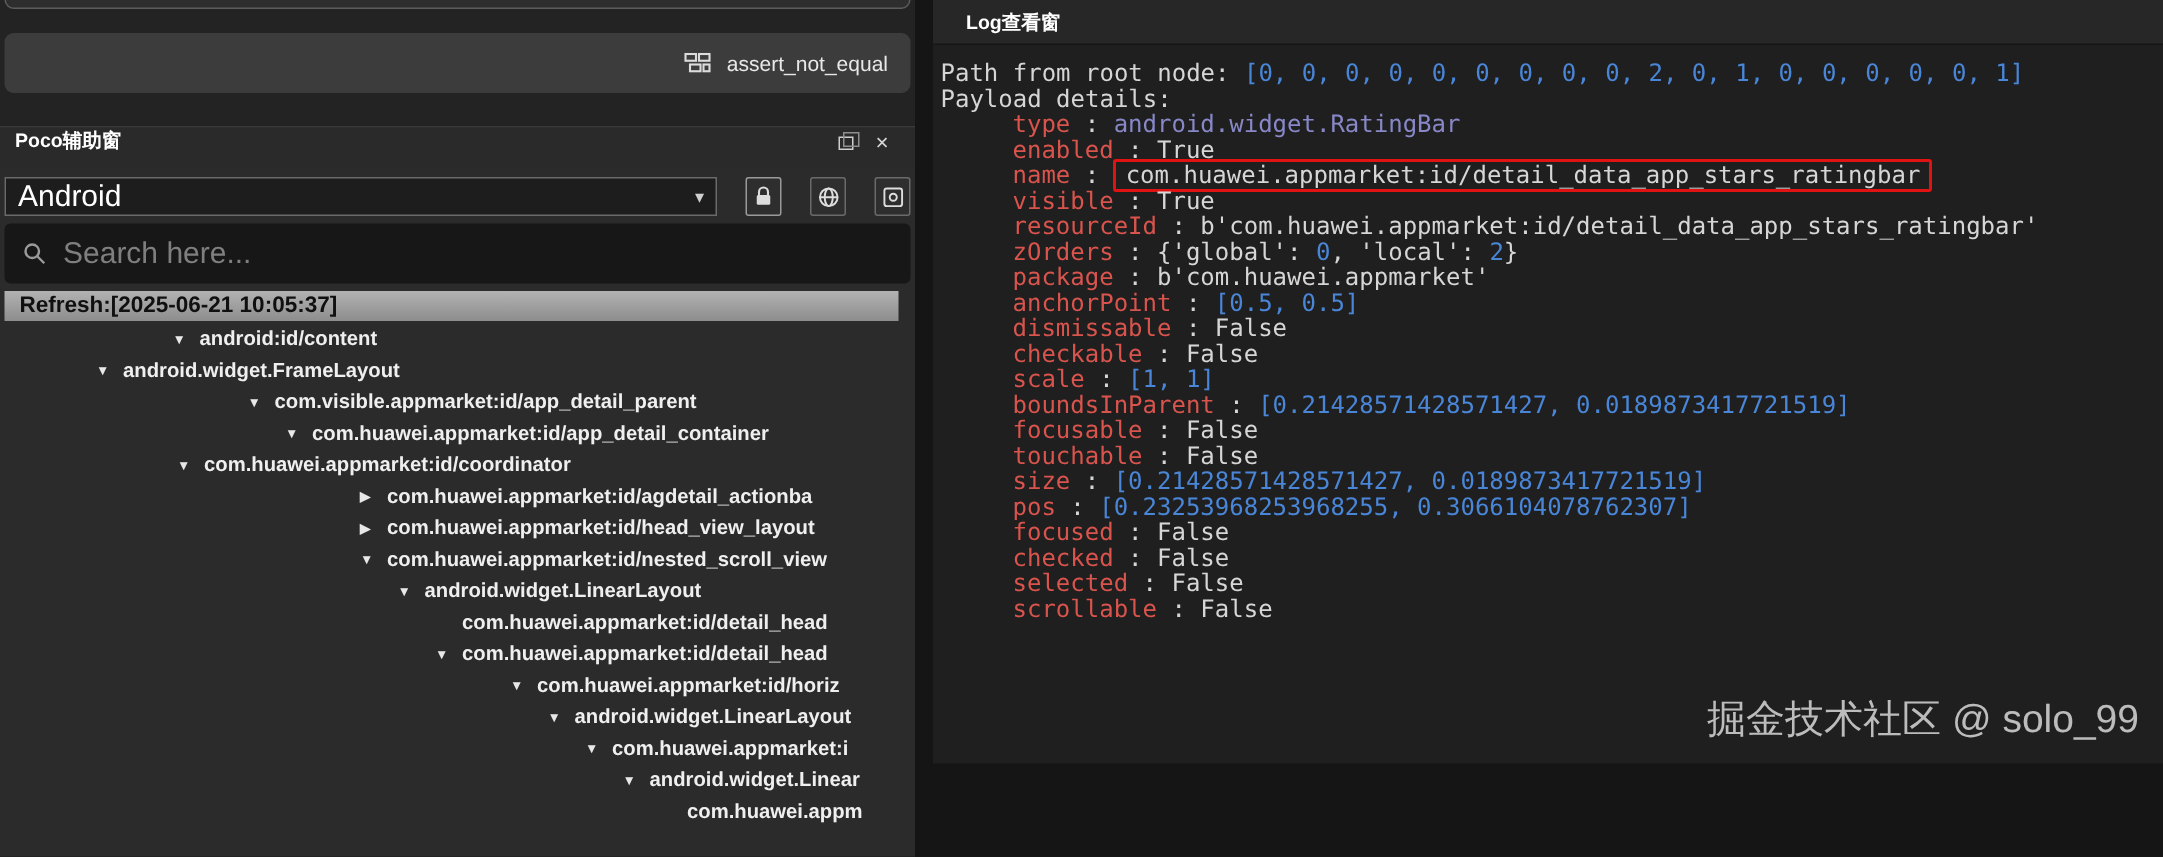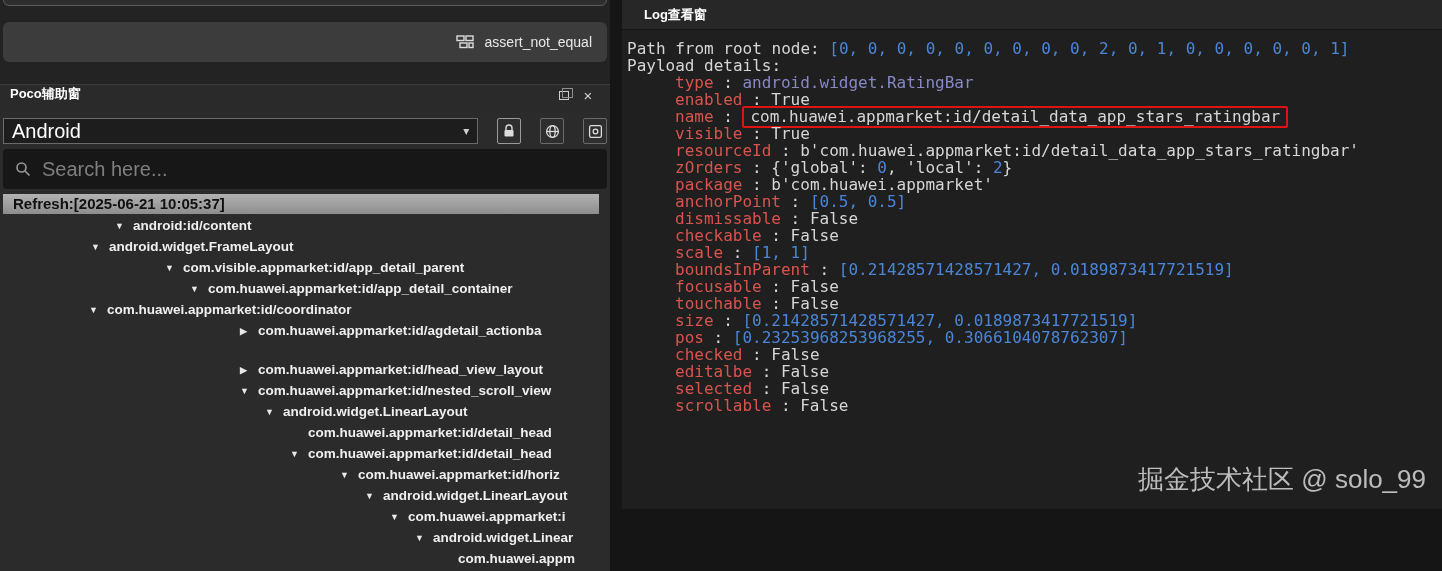--- a/index.html
+++ b/index.html
@@ -127,26 +127,26 @@
       </svg>
       <input class="search-input" type="text" placeholder="Search here..." style="">
     </div>
 
     <div class="refresh-bar">
       <span>Refresh:[2025-06-21 10:05:37]</span>
     </div>
 
     <div class="tree">
         <div class="tree-row" style="padding-left: 115px;"><span class="arrow">▼</span><span>android:id/content</span></div>
-        <div class="tree-row" style="padding-left: 91px;"><span class="arrow">▼</span><span>android.widget.FrameLayout</span></div>
+        <div class="tree-row" style="padding-left: 64px;"><span class="arrow">▼</span><span>android.widget.FrameLayout</span></div>
         <div class="tree-row" style="padding-left: 165px;"><span class="arrow">▼</span><span>com.visible.appmarket:id/app_detail_parent</span></div>
         <div class="tree-row" style="padding-left: 190px;"><span class="arrow">▼</span><span>com.huawei.appmarket:id/app_detail_container</span></div>
-        <div class="tree-row" style="padding-left: 89px;"><span class="arrow">▼</span><span>com.huawei.appmarket:id/coordinator</span></div>
+        <div class="tree-row" style="padding-left: 118px;"><span class="arrow">▼</span><span>com.huawei.appmarket:id/coordinator</span></div>
         <div class="tree-row" style="padding-left: 240px;"><span class="arrow">▶</span><span>com.huawei.appmarket:id/agdetail_actionba</span></div>
-        <div class="tree-row" style="padding-left: 240px; margin-top: 18px;"><span class="arrow">▶</span><span>com.huawei.appmarket:id/head_view_layout</span></div>
+        <div class="tree-row" style="padding-left: 240px;"><span class="arrow">▶</span><span>com.huawei.appmarket:id/head_view_layout</span></div>
         <div class="tree-row" style="padding-left: 240px;"><span class="arrow">▼</span><span>com.huawei.appmarket:id/nested_scroll_view</span></div>
         <div class="tree-row" style="padding-left: 265px;"><span class="arrow">▼</span><span>android.widget.LinearLayout</span></div>
         <div class="tree-row" style="padding-left: 290px;"><span class="arrow"></span><span>com.huawei.appmarket:id/detail_head</span></div>
         <div class="tree-row" style="padding-left: 290px;"><span class="arrow">▼</span><span>com.huawei.appmarket:id/detail_head</span></div>
         <div class="tree-row" style="padding-left: 340px;"><span class="arrow">▼</span><span>com.huawei.appmarket:id/horiz</span></div>
         <div class="tree-row" style="padding-left: 365px;"><span class="arrow">▼</span><span>android.widget.LinearLayout</span></div>
         <div class="tree-row" style="padding-left: 390px;"><span class="arrow">▼</span><span>com.huawei.appmarket:i</span></div>
         <div class="tree-row" style="padding-left: 415px;"><span class="arrow">▼</span><span>android.widget.Linear</span></div>
         <div class="tree-row" style="padding-left: 440px;"><span class="arrow"></span><span>com.huawei.appm</span></div>
       </div>
@@ -172,20 +172,20 @@
         <div class="log-line payload-line"><span class="seg-key">package</span><span class="seg-plain"> :  </span><span class="seg-plain">b'com.huawei.appmarket'</span></div>
         <div class="log-line payload-line"><span class="seg-key">anchorPoint</span><span class="seg-plain"> :  </span><span class="seg-num">[0.5, 0.5]</span></div>
         <div class="log-line payload-line"><span class="seg-key">dismissable</span><span class="seg-plain"> :  </span><span class="seg-plain">False</span></div>
         <div class="log-line payload-line"><span class="seg-key">checkable</span><span class="seg-plain"> :  </span><span class="seg-plain">False</span></div>
         <div class="log-line payload-line"><span class="seg-key">scale</span><span class="seg-plain"> :  </span><span class="seg-num">[1, 1]</span></div>
         <div class="log-line payload-line"><span class="seg-key">boundsInParent</span><span class="seg-plain"> :  </span><span class="seg-num">[0.21428571428571427, 0.0189873417721519]</span></div>
         <div class="log-line payload-line"><span class="seg-key">focusable</span><span class="seg-plain"> :  </span><span class="seg-plain">False</span></div>
         <div class="log-line payload-line"><span class="seg-key">touchable</span><span class="seg-plain"> :  </span><span class="seg-plain">False</span></div>
         <div class="log-line payload-line"><span class="seg-key">size</span><span class="seg-plain"> :  </span><span class="seg-num">[0.21428571428571427, 0.0189873417721519]</span></div>
         <div class="log-line payload-line"><span class="seg-key">pos</span><span class="seg-plain"> :  </span><span class="seg-num">[0.23253968253968255, 0.3066104078762307]</span></div>
+        <div class="log-line payload-line"><span class="seg-key">focused</span><span class="seg-plain"> :  </span><span class="seg-plain">False</span></div>
         <div class="log-line payload-line"><span class="seg-key">checked</span><span class="seg-plain"> :  </span><span class="seg-plain">False</span></div>
-        <div class="log-line payload-line"><span class="seg-key">editalbe</span><span class="seg-plain"> :  </span><span class="seg-plain">False</span></div>
         <div class="log-line payload-line"><span class="seg-key">selected</span><span class="seg-plain"> :  </span><span class="seg-plain">False</span></div>
         <div class="log-line payload-line"><span class="seg-key">scrollable</span><span class="seg-plain"> :  </span><span class="seg-plain">False</span></div>
       </div>
   </div>
   <div class="watermark">掘金技术社区 @ solo_99</div>
 </div>
 
 </body></html>

